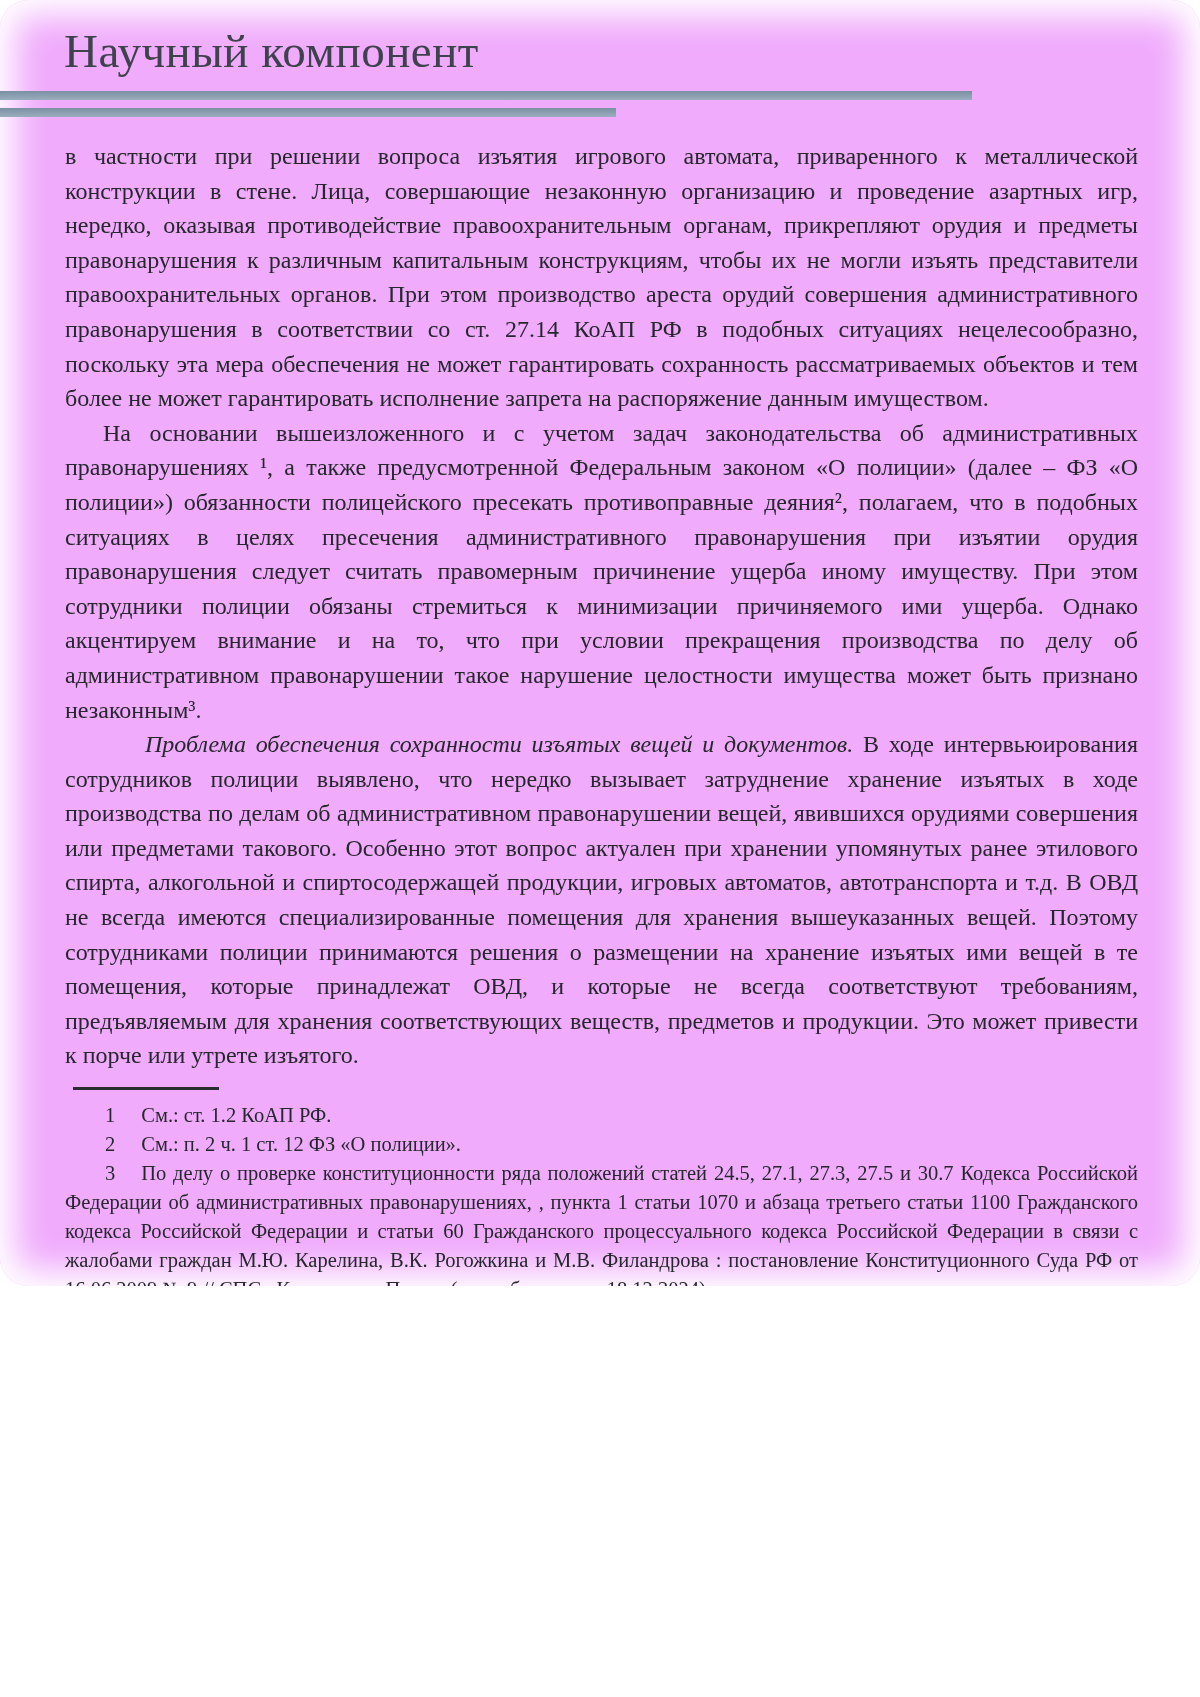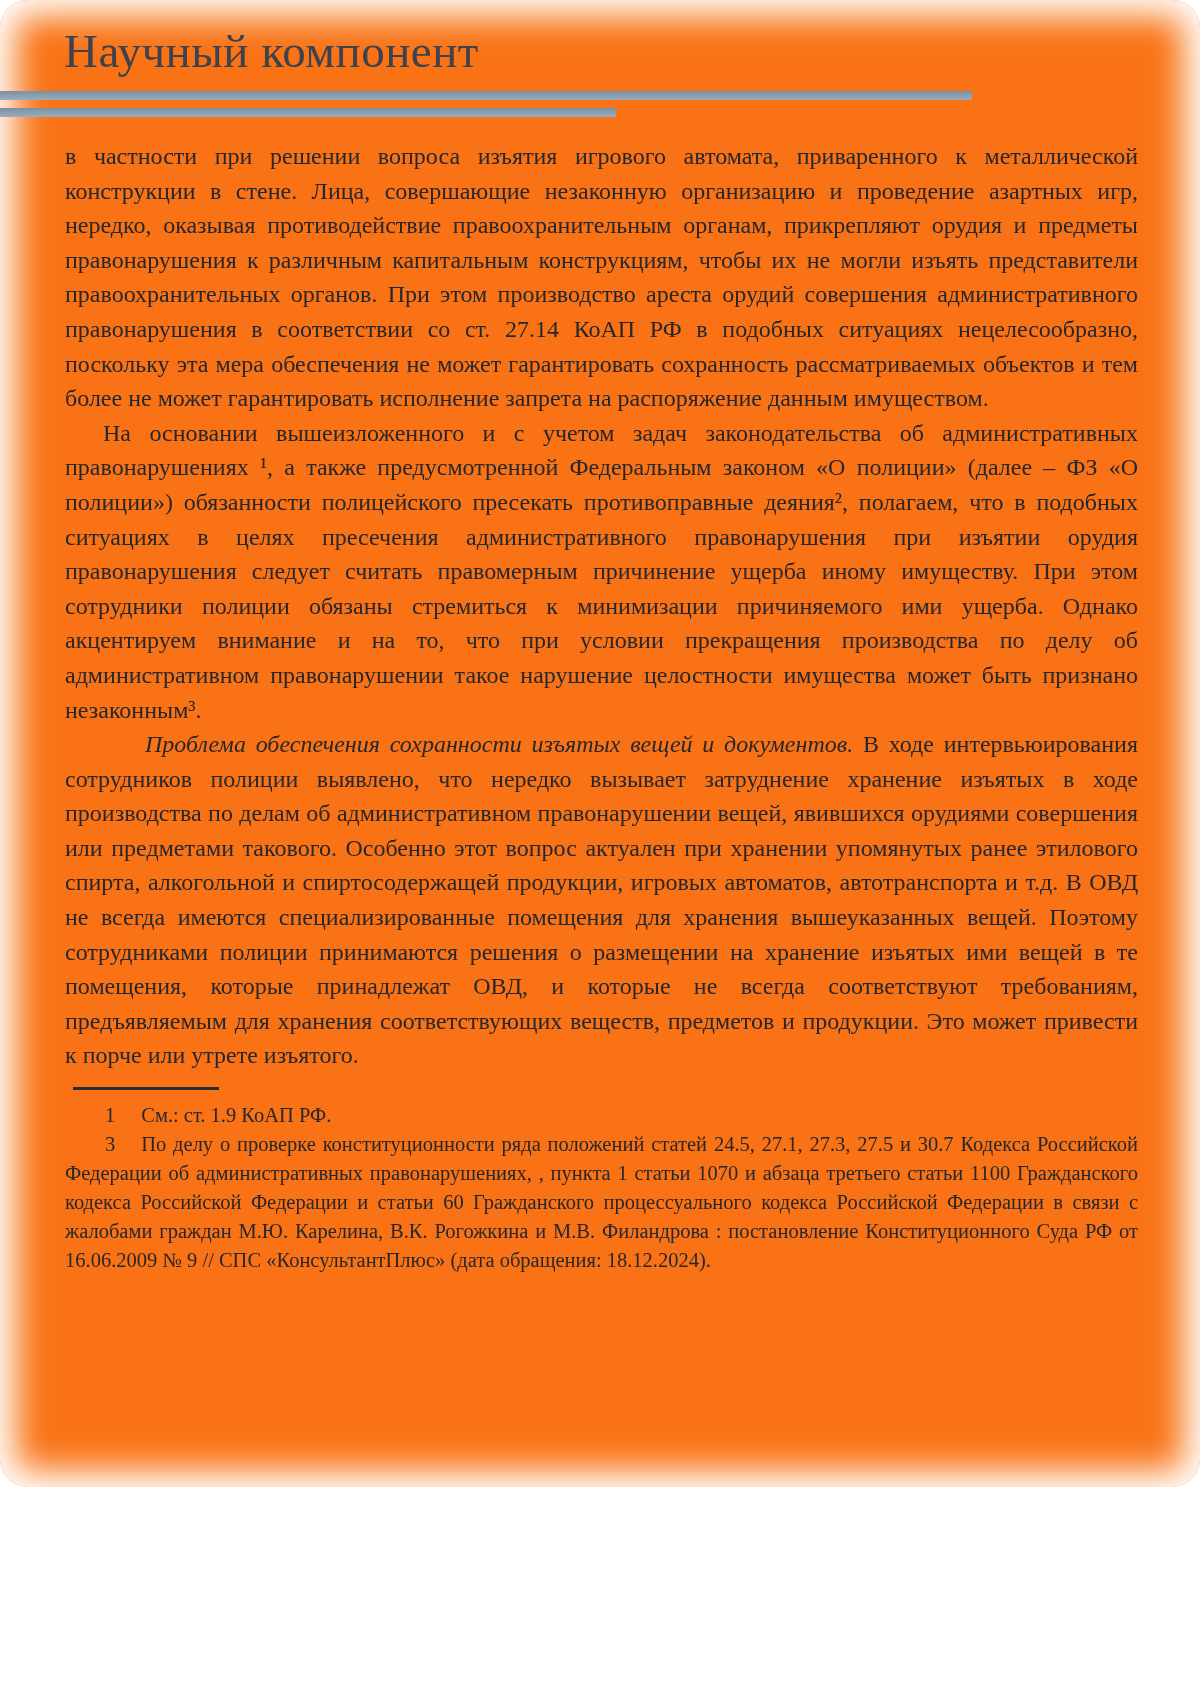--- a/index.html
+++ b/index.html
@@ -7,22 +7,22 @@
     padding: 0;
     background: #ffffff;
     width: 1200px;
     height: 1697px;
     font-family: "Liberation Serif", "DejaVu Serif", serif;
   }
   .page {
     position: absolute;
     left: 0; top: 0;
     width: 1200px;
-    height: 1487px;
-    background: #f97316;
+    height: 1286px;
+    background: #f0abfc;
     border-radius: 28px;
     box-shadow: inset 0 0 34px 16px #ffffff;
     overflow: hidden;
   }
   .page-title {
     position: absolute;
     left: 64px;
     top: 26px;
     margin: 0;
     font-size: 47px;
@@ -115,21 +115,24 @@
     </p>
 
     <p class="para">
       <span class="lead-italic">Проблема обеспечения сохранности изъятых вещей и документов.</span><span> В ходе интервьюирования сотрудников полиции выявлено, что нередко вызывает затруднение хранение изъятых в ходе производства по делам об административном правонарушении вещей, явившихся орудиями совершения или предметами такового. Особенно этот вопрос актуален при хранении упомянутых ранее этилового спирта, алкогольной и спиртосодержащей продукции, игровых автоматов, автотранспорта и т.д. В ОВД не всегда имеются специализированные помещения для хранения вышеуказанных вещей. Поэтому сотрудниками полиции принимаются решения о размещении на хранение изъятых ими вещей в те помещения, которые принадлежат ОВД, и которые не всегда соответствуют требованиям, предъявляемым для хранения соответствующих веществ, предметов и продукции. Это может привести к порче или утрете изъятого.</span>
     </p>
 
     <div class="fn-sep"></div>
 
     <div>
       <p class="footnote">
-        <span>1</span><span class="fn-gap"></span><span>См.: ст. 1.9 КоАП РФ.</span>
+        <span>1</span><span class="fn-gap"></span><span>См.: ст. 1.2 КоАП РФ.</span>
+      </p>
+      <p class="footnote">
+        <span>2</span><span class="fn-gap"></span><span>См.: п. 2 ч. 1 ст. 12 ФЗ «О полиции».</span>
       </p>
       <p class="footnote">
         <span>3</span><span class="fn-gap"></span><span>По делу о проверке конституционности ряда положений статей 24.5, 27.1, 27.3, 27.5 и 30.7 Кодекса Российской Федерации об административных правонарушениях, , пункта 1 статьи 1070 и абзаца третьего статьи 1100 Гражданского кодекса Российской Федерации и статьи 60 Гражданского процессуального кодекса Российской Федерации в связи с жалобами граждан М.Ю. Карелина, В.К. Рогожкина и М.В. Филандрова : постановление Конституционного Суда РФ от 16.06.2009 № 9 // СПС «КонсультантПлюс» (дата обращения: 18.12.2024).</span>
       </p>
     </div>
 
   </div>
 
   <div class="pagenum">40</div>
   <div class="pagenum-rule"></div>

